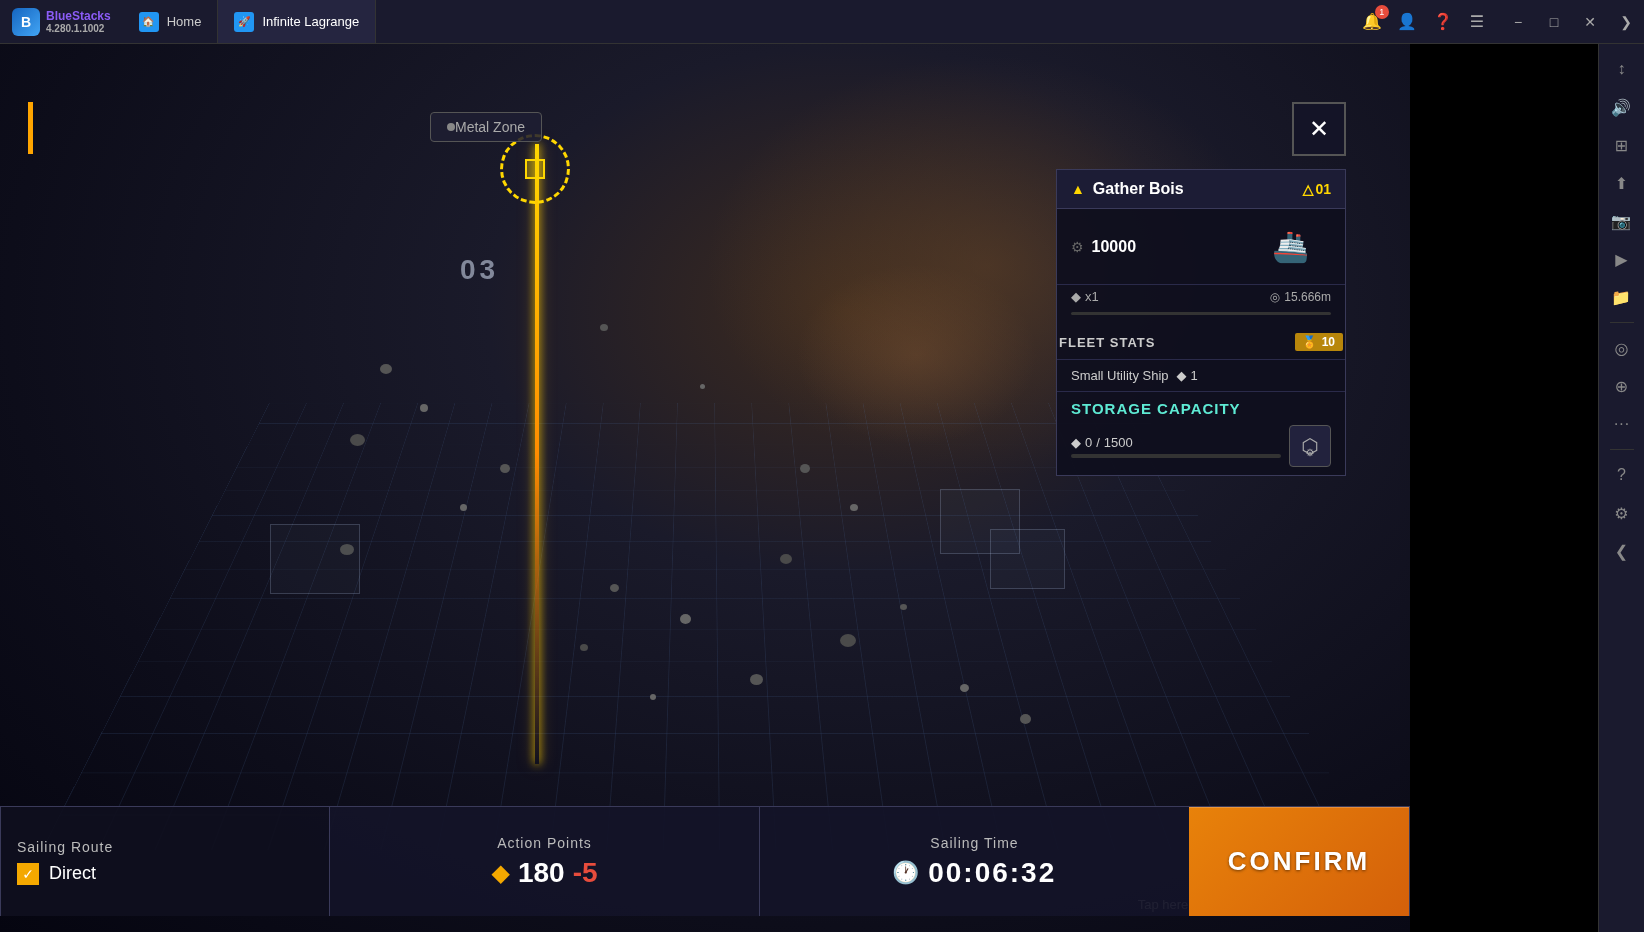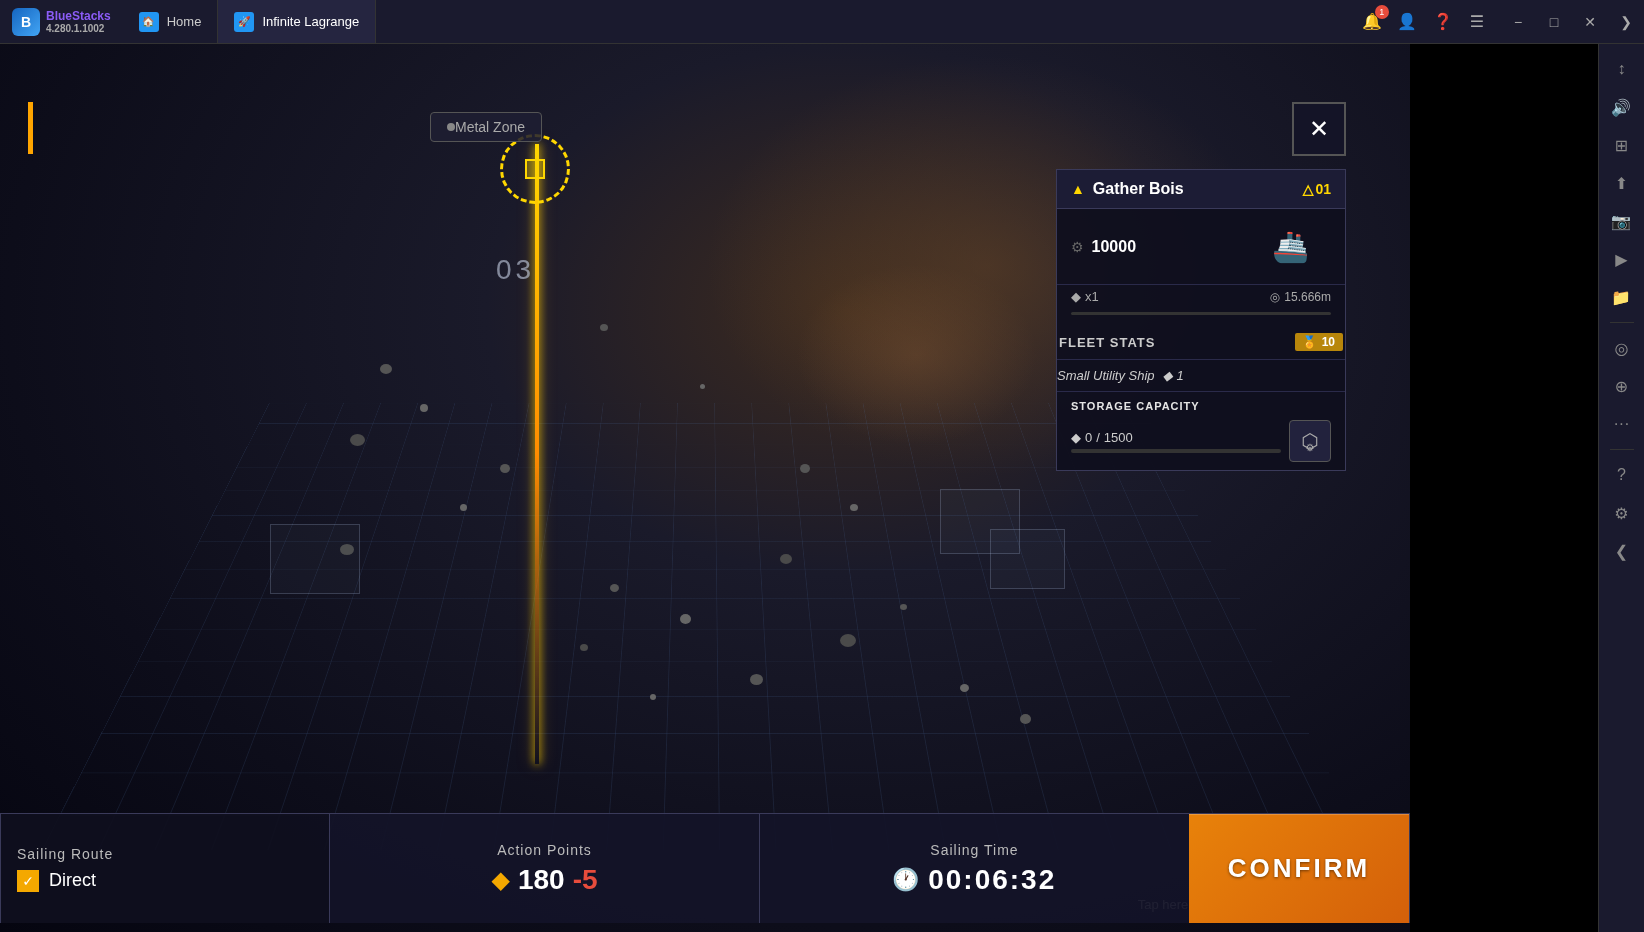--- a/index.html
+++ b/index.html
@@ -145,24 +145,23 @@
       top: 35px; left: 35px;
     }
 
     
     #location-code {
       position: absolute;
       left: 460px;
       top: 210px;
       color: rgba(200,210,230,0.6);
       font-size: 28px;
-      font-weight: normal;
+      font-weight: bold;
       letter-spacing: 4px;
       z-index: 6;
-      margin-left: 36px;
     }
 
     
     #right-sidebar {
       position: absolute;
       top: 44px; right: 0;
       width: 46px;
       height: 888px;
       background: #1a1a2e;
       border-left: 1px solid #333;
@@ -332,37 +331,36 @@
     #info-panel .fleet-stats-header .fs-badge {
       background: #b8860b;
       color: white;
       font-size: 12px;
       font-weight: bold;
       padding: 2px 8px;
       border-radius: 2px;
       display: flex; align-items: center; gap: 4px;
     }
     #info-panel .ship-row {
-      padding: 8px 0;
+      padding: 8px 14px;
       display: flex; align-items: center; gap: 8px;
       border-bottom: 1px solid #2a2a4a;
-      font-style: italic;
     }
     #info-panel .ship-row .ship-type {
       color: #ccc; font-size: 13px;
     }
     #info-panel .ship-row .ship-count {
       color: #ccc; font-size: 13px;
       display: flex; align-items: center; gap: 4px;
     }
     #info-panel .storage-section {
       padding: 8px 14px;
     }
     #info-panel .storage-label {
-      color: #e5e5e5; font-size: 11px; font-weight: bold;
+      color: #5eead4; font-size: 15px; font-weight: bold;
       letter-spacing: 1px; margin-bottom: 8px;
     }
     #info-panel .storage-row {
       display: flex; align-items: center; gap: 8px;
     }
     #info-panel .storage-amount-wrap {
       flex: 1;
     }
     #info-panel .storage-amount {
       color: #ccc; font-size: 13px;
@@ -383,21 +381,21 @@
       background: rgba(40,40,70,0.8);
       border: 1px solid #555;
       border-radius: 4px;
       display: flex; align-items: center; justify-content: center;
       font-size: 20px; color: #aaa;
     }
 
     
     #bottom-bar {
       position: absolute;
-      bottom: 9px; left: 0;
+      bottom: 16px; left: 0;
       width: 1410px;
       height: 110px;
       z-index: 30;
       display: flex;
       align-items: center;
     }
 
     
     #sailing-route {
       width: 330px;

